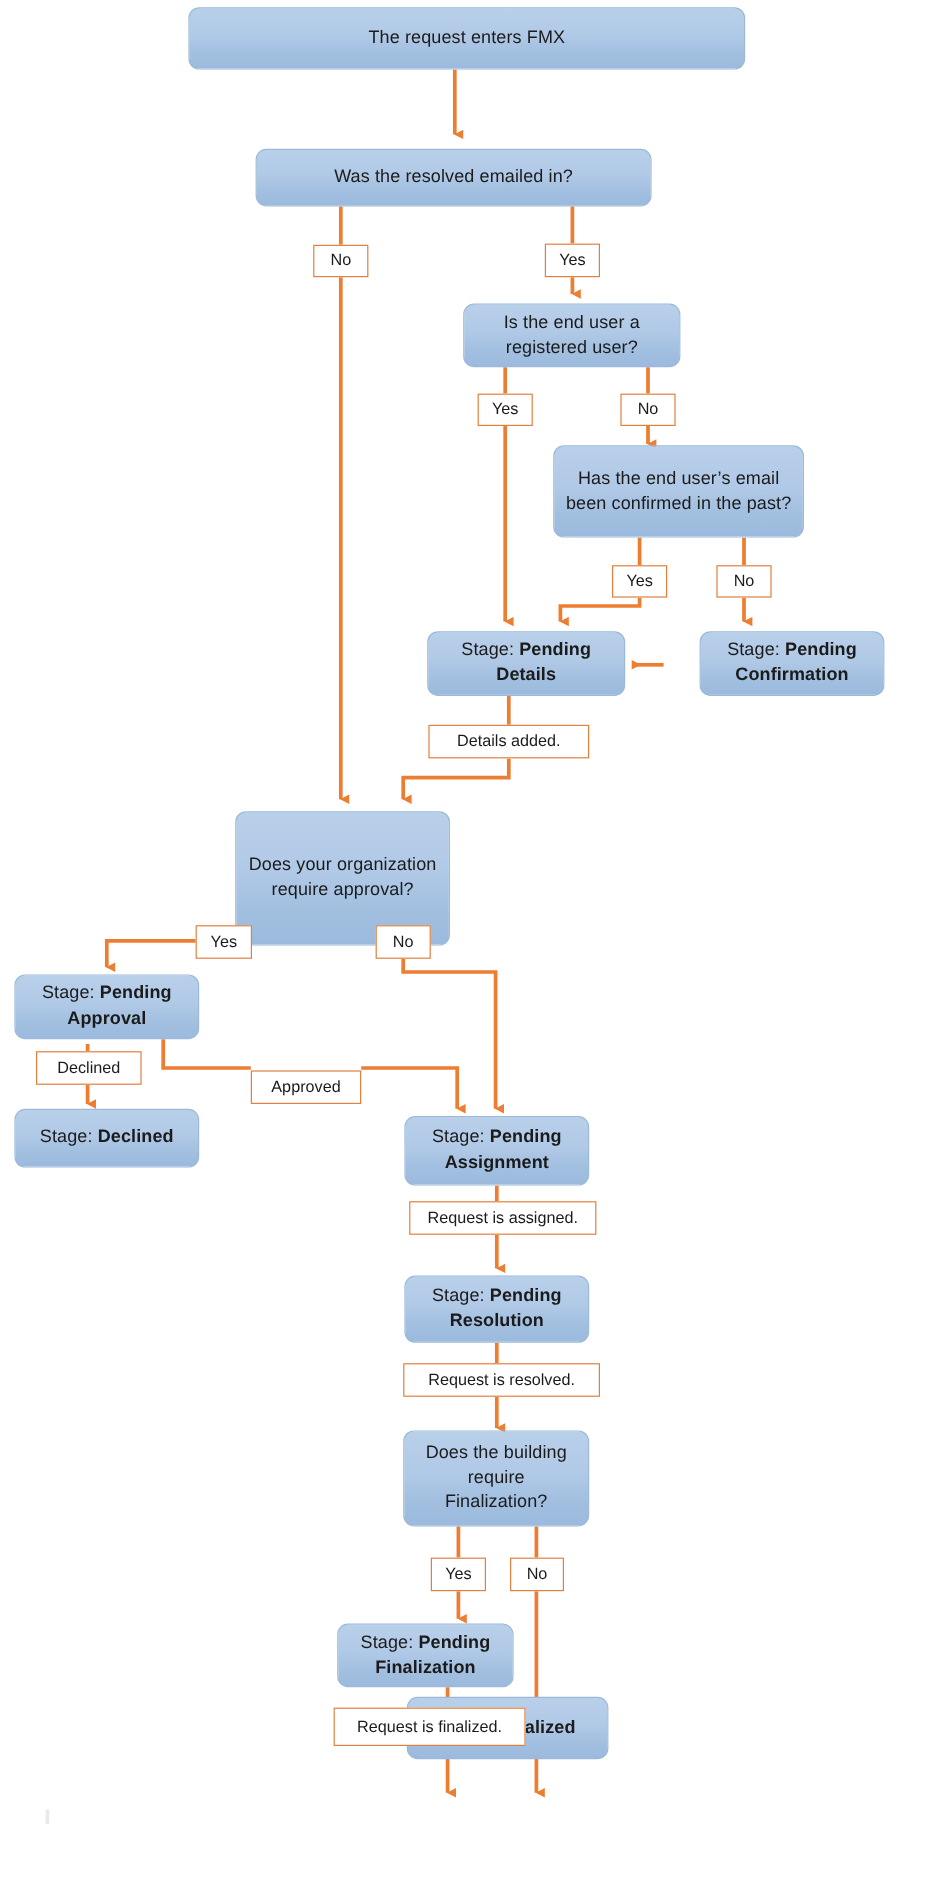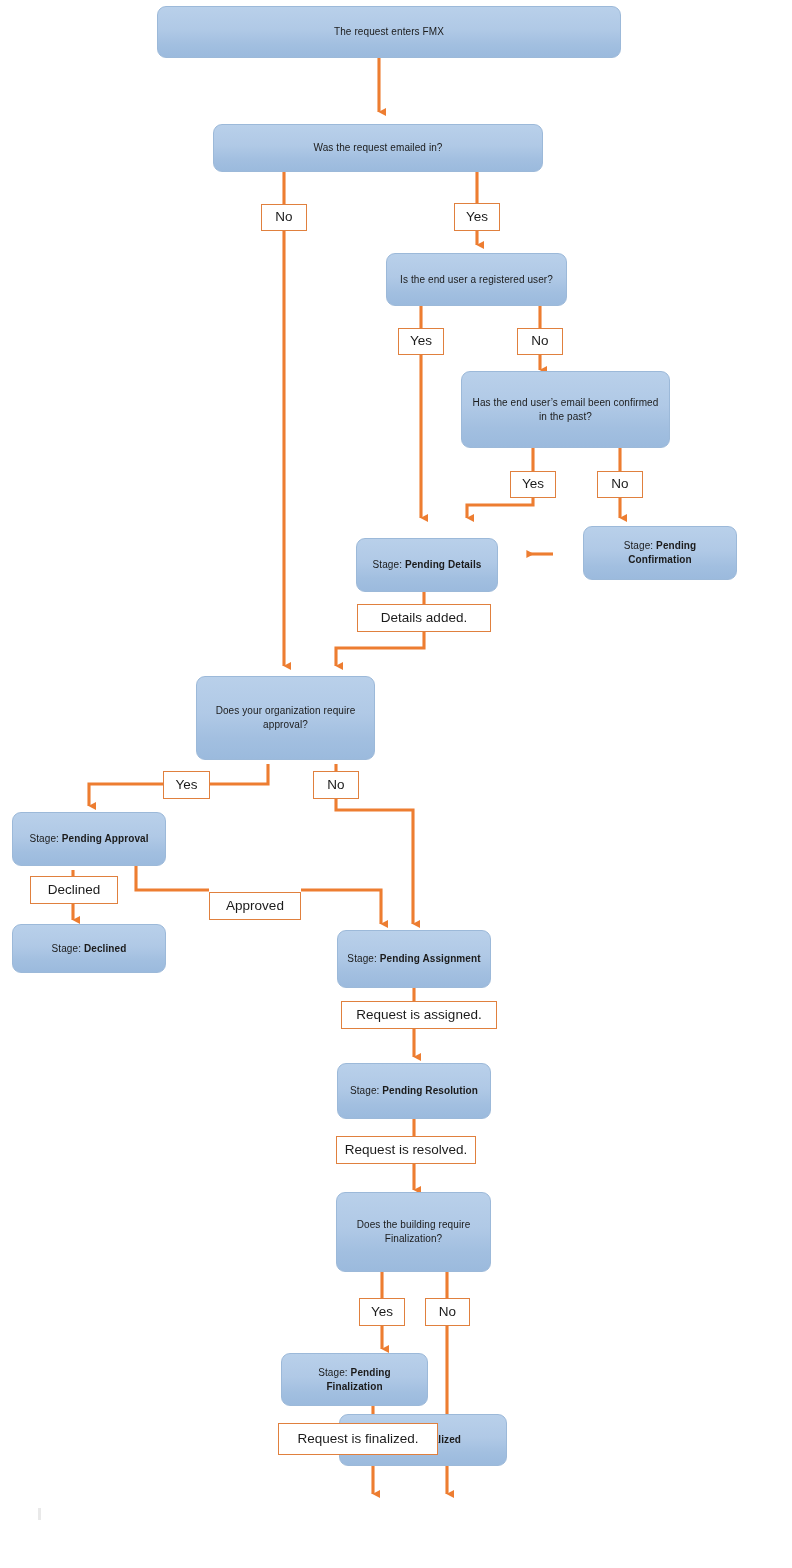--- a/index.html
+++ b/index.html
@@ -28,21 +28,21 @@
     position: absolute;
     box-sizing: border-box;
     border-radius: 9px;
     background: linear-gradient(to bottom, #b9d0ea 0%, #b0c9e6 45%, #a2bfe0 75%, #9bbadd 100%);
     border: 1px solid #9cb9d9;
     color: #1b1b1b;
     display: flex;
     align-items: center;
     justify-content: center;
     text-align: center;
-    font-size: 10px;
+    font-size: 15px;
     line-height: 1.38;
     padding: 2px 8px;
     letter-spacing: .1px;
   }
   .node .stage-pre { font-weight: normal; }
   .node .stage-name { font-weight: bold; }
   .label-box {
     position: absolute;
     box-sizing: border-box;
     background: #ffffff;
@@ -137,44 +137,44 @@
 
     <path class="c" d="M373,1406 L373,1423"></path>
     <path class="c" d="M373,1451 L373,1494" marker-end="url(#ah)"></path>
   </svg>
 
   <div class="node" style="left:157px; top:6px; width:464px; height:52px;">
     <span>The request enters FMX</span>
   </div>
 
   <div class="node" style="left:213px; top:124px; width:330px; height:48px;">
-    <span>Was the request emailed in?</span>
+    <span>Was the resolved emailed in?</span>
   </div>
 
   <div class="node" style="left:386px; top:253px; width:181px; height:53px;">
     <span>Is the end user a registered user?</span>
   </div>
 
   <div class="node" style="left:461px; top:371px; width:209px; height:77px;">
     <span>Has the end user’s email been confirmed in the past?</span>
   </div>
 
-  <div class="node" style="left:356px; top:526px; width:142px; height:54px;margin-top:12px;">
+  <div class="node" style="left:356px; top:526px; width:165px; height:54px;">
     <span>
       <span class="stage-pre">Stage: </span><span class="stage-name">Pending Details</span>
     </span>
   </div>
 
   <div class="node" style="left:553px; top:526px; width:154px; height:54px;margin-left:30px;">
     <span>
       <span class="stage-pre">Stage: </span><span class="stage-name">Pending Confirmation</span>
     </span>
   </div>
 
-  <div class="node" style="left:196px; top:676px; width:179px; height:84px;">
+  <div class="node" style="left:196px; top:676px; width:179px; height:112px;">
     <span>Does your organization require approval?</span>
   </div>
 
   <div class="node" style="left:12px; top:812px; width:154px; height:54px;">
     <span>
       <span class="stage-pre">Stage: </span><span class="stage-name">Pending Approval</span>
     </span>
   </div>
 
   <div class="node" style="left:12px; top:924px; width:154px; height:49px;">
@@ -252,21 +252,21 @@
   </div>
 
   <div class="label-box" style="left:209px; top:876px; width:92px; height:28px;margin-top:16px;">
     <span>Approved</span>
   </div>
 
   <div class="label-box" style="left:341px; top:1001px; width:156px; height:28px;">
     <span>Request is assigned.</span>
   </div>
 
-  <div class="label-box" style="left:336px; top:1136px; width:140px; height:28px;">
+  <div class="label-box" style="left:336px; top:1136px; width:164px; height:28px;">
     <span>Request is resolved.</span>
   </div>
 
   <div class="label-box" style="left:359px; top:1298px; width:46px; height:28px;">
     <span>Yes</span>
   </div>
 
   <div class="label-box" style="left:425px; top:1298px; width:45px; height:28px;">
     <span>No</span>
   </div>

